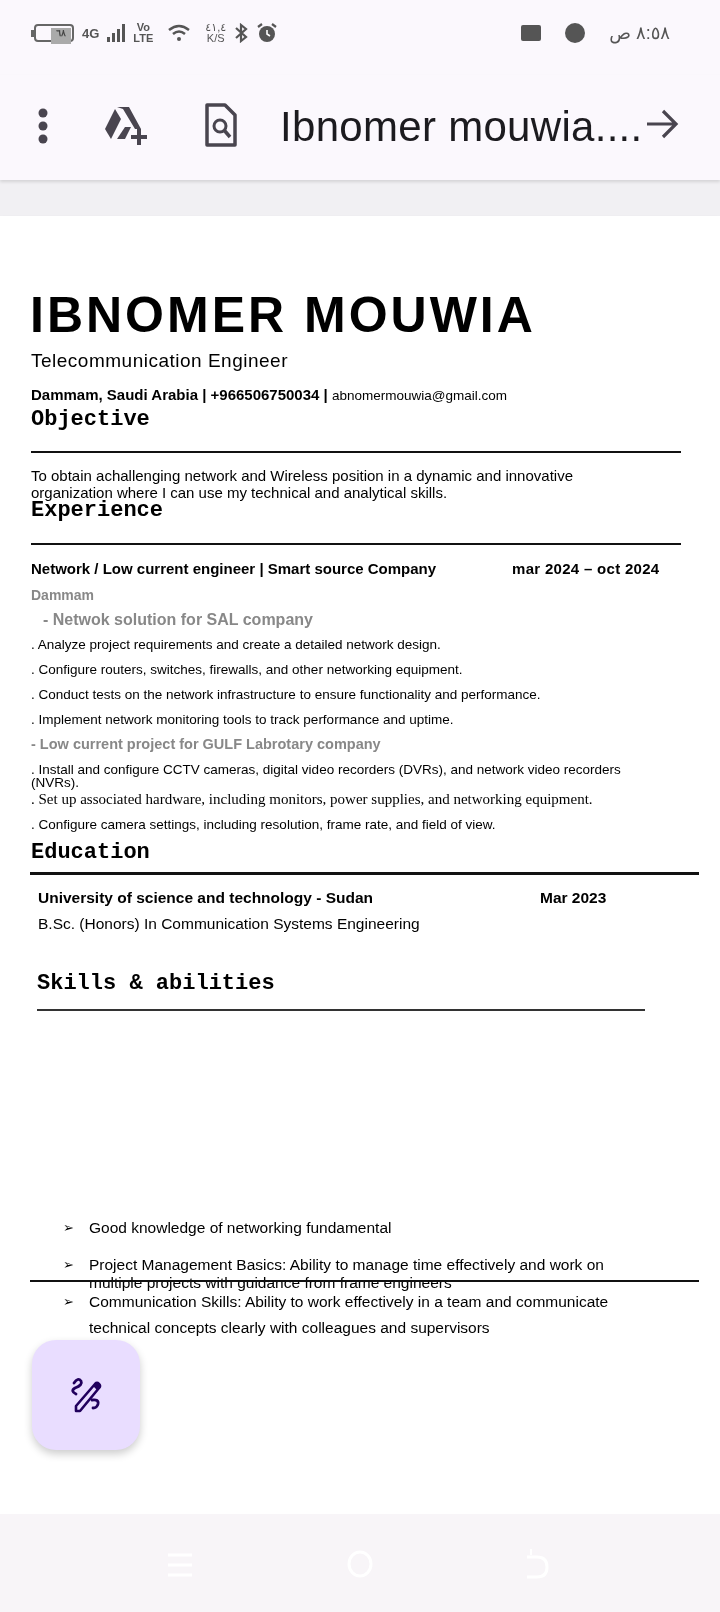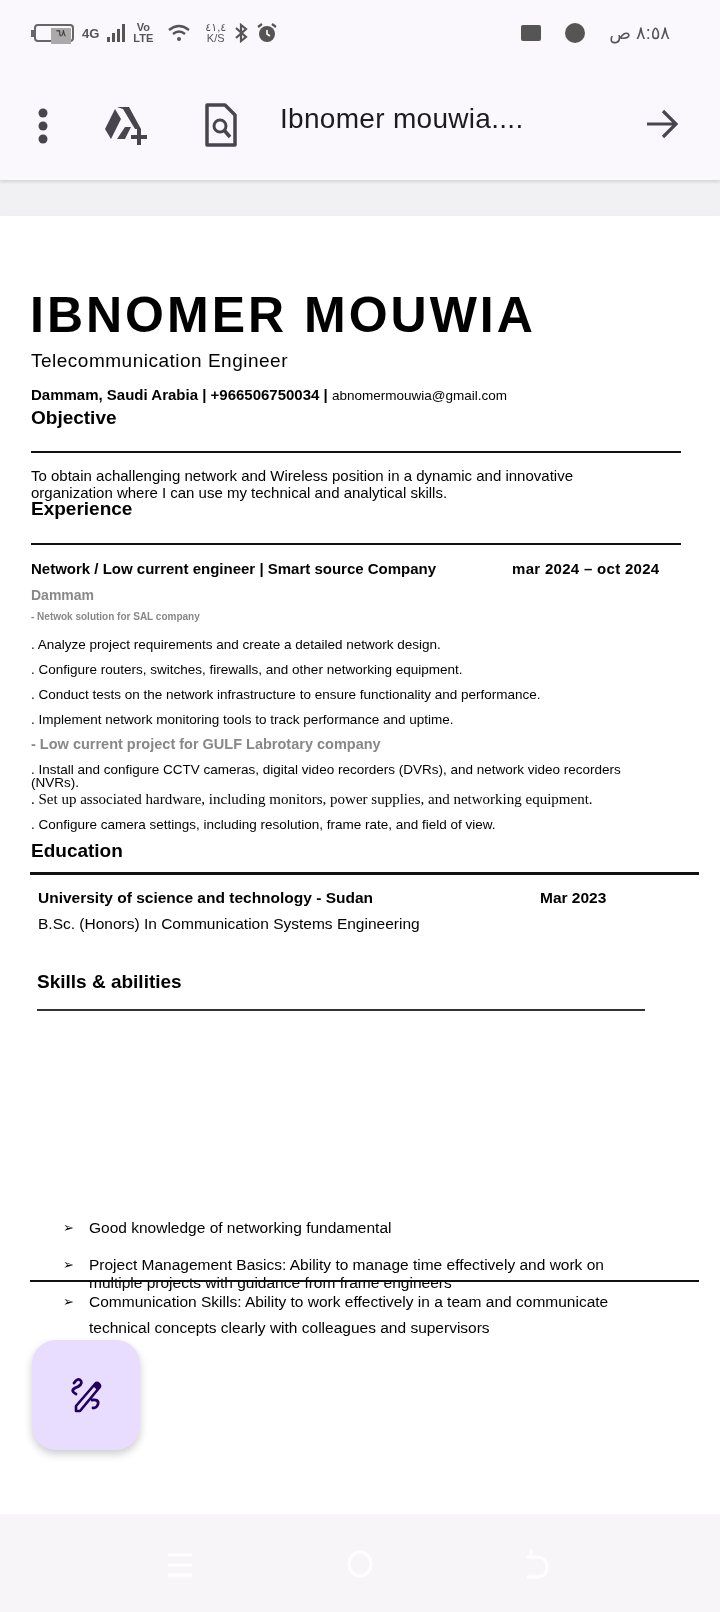--- a/index.html
+++ b/index.html
@@ -11,28 +11,28 @@
     .battery .fill { position:absolute; left:15px; top:2px; width:20px; height:16px; background:#aaa; font-size:9px; text-align:center; line-height:10px; color:#444; }
     .sig { display:flex; align-items:flex-end; gap:2px; height:18px; }
     .sig span { width:3px; background:#555; display:block; }
     .stack { display:flex; flex-direction:column; line-height:11px; font-size:11px; text-align:center; }
     .sb-right { position:absolute; right:50px; top:22px; display:flex; align-items:center; gap:24px; color:#555; font-size:18px; }
     .sq-icon { width:20px; height:16px; background:#555; border-radius:2px; }
     .circ-icon { width:20px; height:20px; background:#555; border-radius:50%; }
 
     .toolbar { position:absolute; left:0; top:75px; width:720px; height:105px; background:#fbf8fd; box-shadow:0 2px 3px rgba(0,0,0,0.12); }
     .tb-icon { position:absolute; top:30px; color:#49454f; }
-    .tb-title { position:absolute; left:280px; top:28px; font-size:28px; color:#1c1b1f; letter-spacing:0.3px; }
+    .tb-title { position:absolute; left:280px; top:28px; font-size:42px; color:#1c1b1f; letter-spacing:0.3px; }
 
     .page { position:absolute; left:0; top:216px; width:720px; height:1326px; background:#fff; box-shadow:0 2px 3px rgba(0,0,0,0.15); color:#000; }
     .name { position:absolute; left:30px; top:70px; font-size:50px; font-weight:bold; letter-spacing:3px; }
     .subtitle { position:absolute; left:31px; top:134px; font-size:19px; letter-spacing:0.5px; }
     .contact { position:absolute; left:31px; top:170px; font-size:15px; font-weight:bold; }
     .contact .email { font-weight:normal; font-size:13.5px; }
-    .h2 { position:absolute; font-size:19px; font-weight:bold; }
+    .h2 { position:absolute; font-size:22px; font-weight:bold;font-family:Liberation Mono, monospace; }
     .rule { position:absolute; height:2px; background:#111; }
     .para { position:absolute; font-size:15px; line-height:17px; }
     .gray { color:#888; font-weight:bold; font-size:14px; position:absolute; }
     .bul { position:absolute; font-size:13.5px; left:31px; }
     .serif { font-family:Liberation Serif, serif; font-size:15px; }
     .skill { display:flex; font-size:15.5px; line-height:18px; position:absolute; left:0; width:600px; }
     .skill .arrow { width:26px; font-size:13px; }
 
     .fab { position:absolute; left:32px; top:1340px; width:108px; height:110px; background:#e9ddff; border-radius:24px; box-shadow:0 4px 8px rgba(0,0,0,0.2); display:flex; align-items:center; justify-content:center; }
     .navbar { position:absolute; left:0; top:1514px; width:720px; height:98px; background:#f8f5f8; }
@@ -115,21 +115,21 @@
   <div class="para" style="left:31px;top:251px">
     <div>To obtain achallenging network and Wireless position in a dynamic and innovative</div>
     <div>organization where I can use my technical and analytical skills.</div>
   </div>
 
   <div class="h2" style="left:31px;top:282px">Experience</div>
   <div class="rule" style="left:31px;top:327px;width:650px"></div>
   <div style="position:absolute;left:31px;top:344px;font-size:15px;font-weight:bold">Network / Low current engineer | Smart source Company</div>
   <div style="position:absolute;left:512px;top:344px;font-size:15px;font-weight:bold;letter-spacing:0.3px">mar 2024 – oct 2024</div>
   <div class="gray" style="left:31px;top:371px">Dammam</div>
-  <div class="gray" style="left:31px;top:395px;font-size:10px">- Netwok solution for SAL company</div>
+  <div class="gray" style="left:43px;top:395px;font-size:16px">- Netwok solution for SAL company</div>
   <div class="bul" style="top:421px">. Analyze project requirements and create a detailed network design.</div>
   <div class="bul" style="top:446px">. Configure routers, switches, firewalls, and other networking equipment.</div>
   <div class="bul" style="top:471px">. Conduct tests on the network infrastructure to ensure functionality and performance.</div>
   <div class="bul" style="top:496px">. Implement network monitoring tools to track performance and uptime.</div>
   <div class="gray" style="left:31px;top:520px;font-size:14.5px">- Low current project for GULF Labrotary company</div>
   <div class="bul" style="top:546px">. Install and configure CCTV cameras, digital video recorders (DVRs), and network video recorders</div>
   <div class="bul" style="top:559px">(NVRs).</div>
   <div class="bul serif" style="top:575px">. Set up associated hardware, including monitors, power supplies, and networking equipment.</div>
   <div class="bul" style="top:601px">. Configure camera settings, including resolution, frame rate, and field of view.</div>
 

